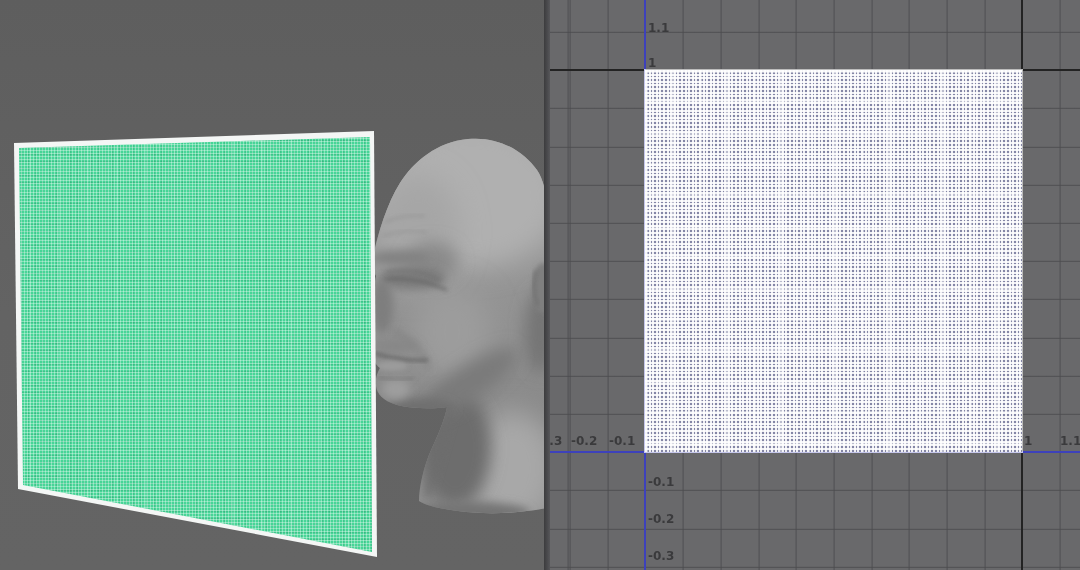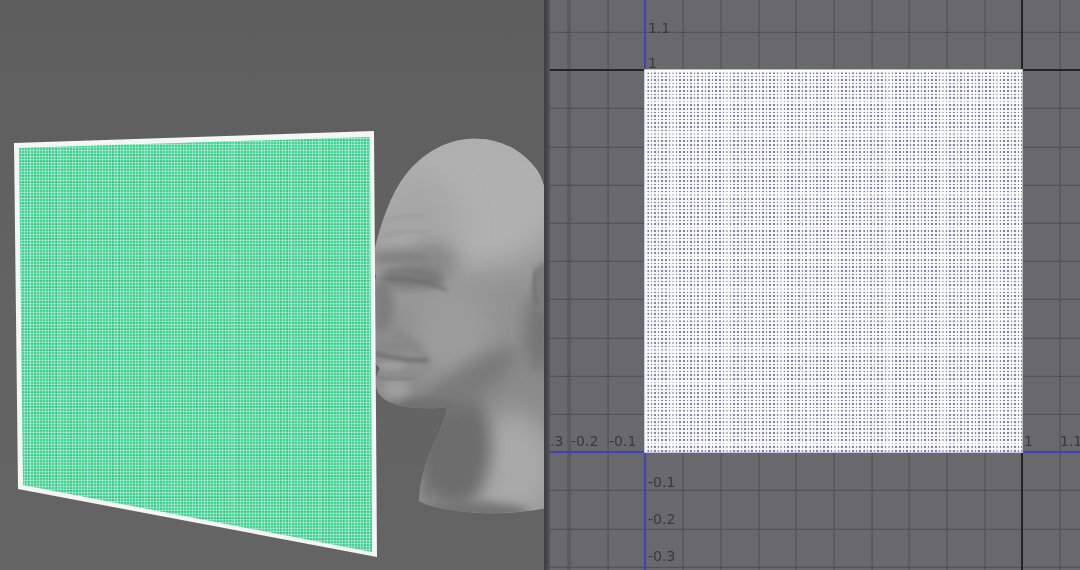--- a/index.html
+++ b/index.html
@@ -52,23 +52,24 @@
     position:absolute;left:95px;top:70px;width:377px;height:382px;
     background-color:var(--mesh-fill,#8486a6);
     background-image:
       repeating-linear-gradient(to right, rgba(255,255,255,.88) 0 2px, transparent 2px 3.6px),
       repeating-linear-gradient(to bottom, rgba(255,255,255,.88) 0 2px, transparent 2px 3.6px),
       repeating-linear-gradient(to right, rgba(255,255,255,.45) 0 3px, transparent 3px 27px),
       repeating-linear-gradient(to bottom, rgba(255,255,255,.45) 0 3px, transparent 3px 31px);
     box-shadow:0 0 0 1px rgba(255,255,255,.7);
   }
   .tick{
-    position:absolute;font-size:14px;line-height:9px;
+    position:absolute;font-size:12px;line-height:9px;
     color:var(--tick-color,#3a3a3c);letter-spacing:0;white-space:nowrap;
     user-select:none;
+    font-weight:bold;
   }
 </style>
 </head>
 <body>
 
 <div class="stage">
 
   <div class="viewport-3d">
 
     <svg class="head-svg" width="546" height="570" viewBox="0 0 546 570">

